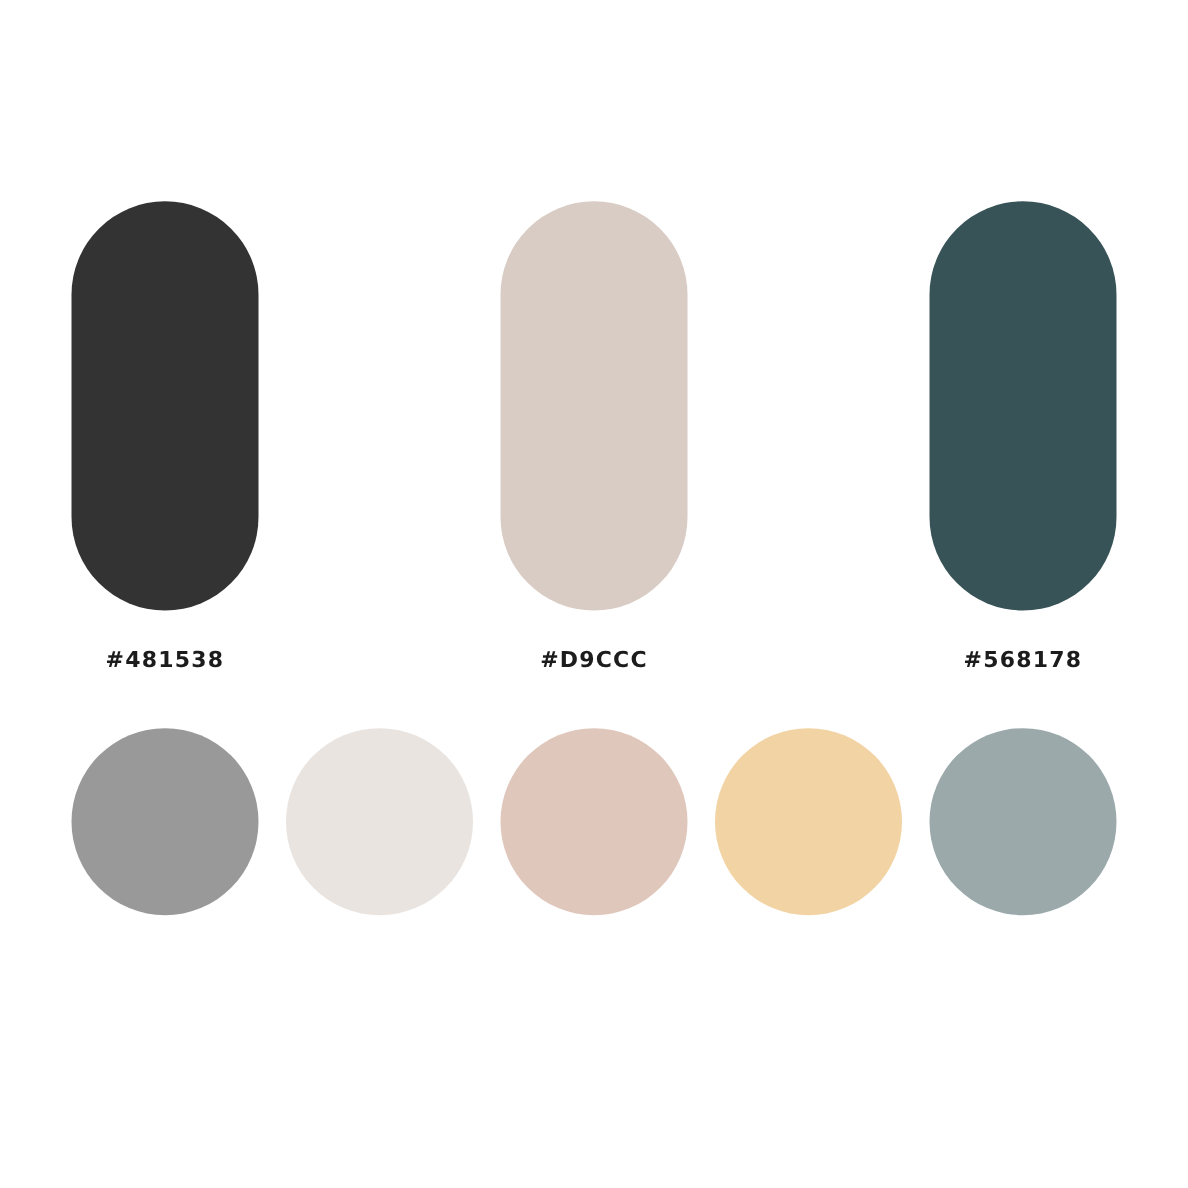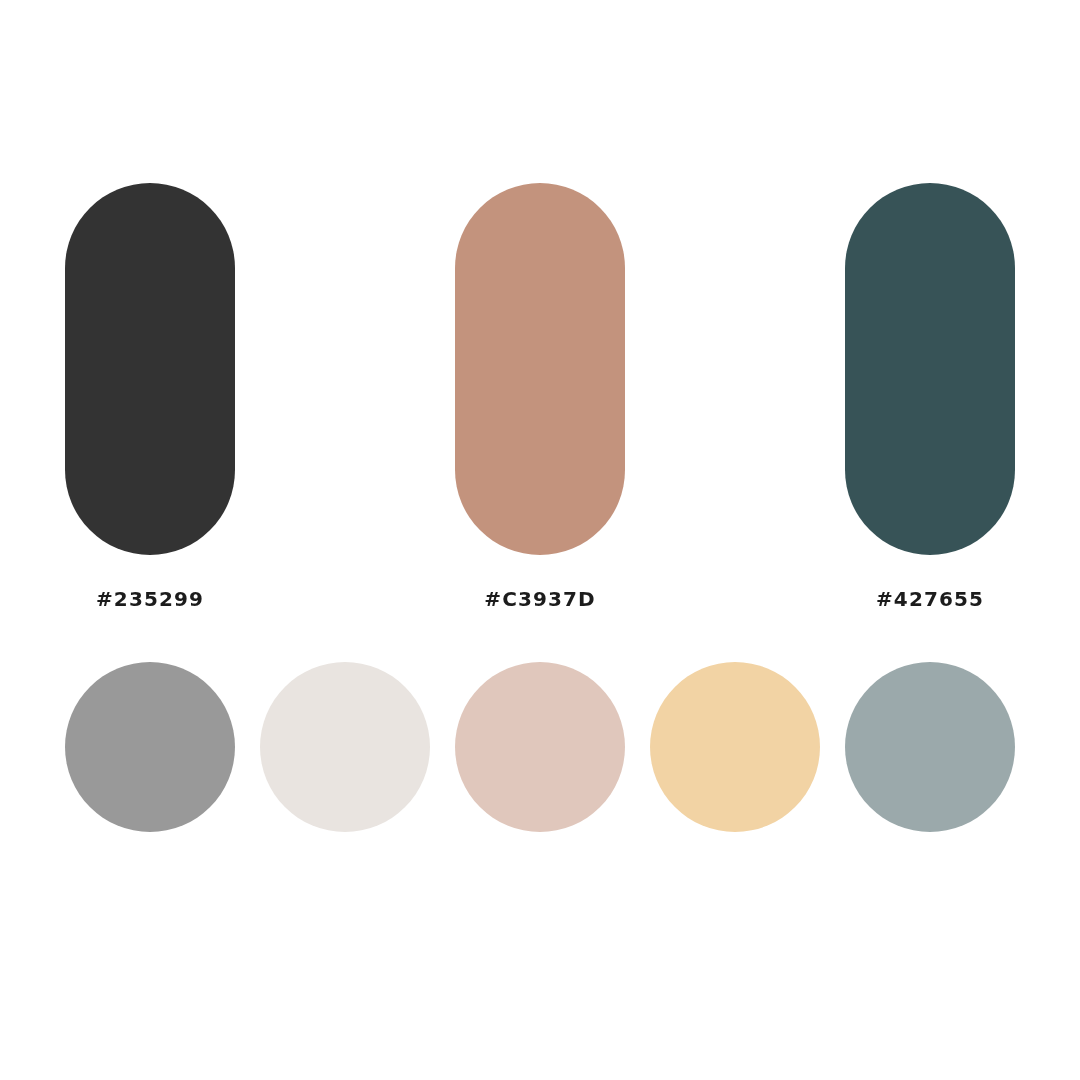--- a/index.html
+++ b/index.html
@@ -93,33 +93,33 @@
 </style>
 </head>
 <body>
 
 <div id="palette-board" style="background: rgb(255, 255, 255);">
 
   <div class="swatch-row">
 
     <div class="swatch-col">
       <div class="swatch-pill" style="background: rgb(51, 51, 51);"></div>
-      <div class="swatch-label" style="color: rgb(28, 28, 28);">#235299</div>
+      <div class="swatch-label" style="color: rgb(28, 28, 28);">#481538</div>
     </div>
 
+    <div class="swatch-col">
+      <div class="swatch-pill" style="background: rgb(217, 204, 197);"></div>
+      <div class="swatch-label" style="color: rgb(28, 28, 28);">#D9CCC</div>
+    </div>
 
-    <div class="swatch-col">
-      <div class="swatch-pill" style="background: rgb(195, 147, 125);"></div>
-      <div class="swatch-label" style="color: rgb(28, 28, 28);">#C3937D</div>
-    </div>
 
 
     <div class="swatch-col">
       <div class="swatch-pill" style="background: rgb(55, 83, 87);"></div>
-      <div class="swatch-label" style="color: rgb(28, 28, 28);">#427655</div>
+      <div class="swatch-label" style="color: rgb(28, 28, 28);">#568178</div>
     </div>
 
   </div>
 
   <div class="tint-row">
 
     <div class="tint-col">
       <div class="tint-circle" style="background: rgb(153, 153, 153);"></div>
     </div>
 

